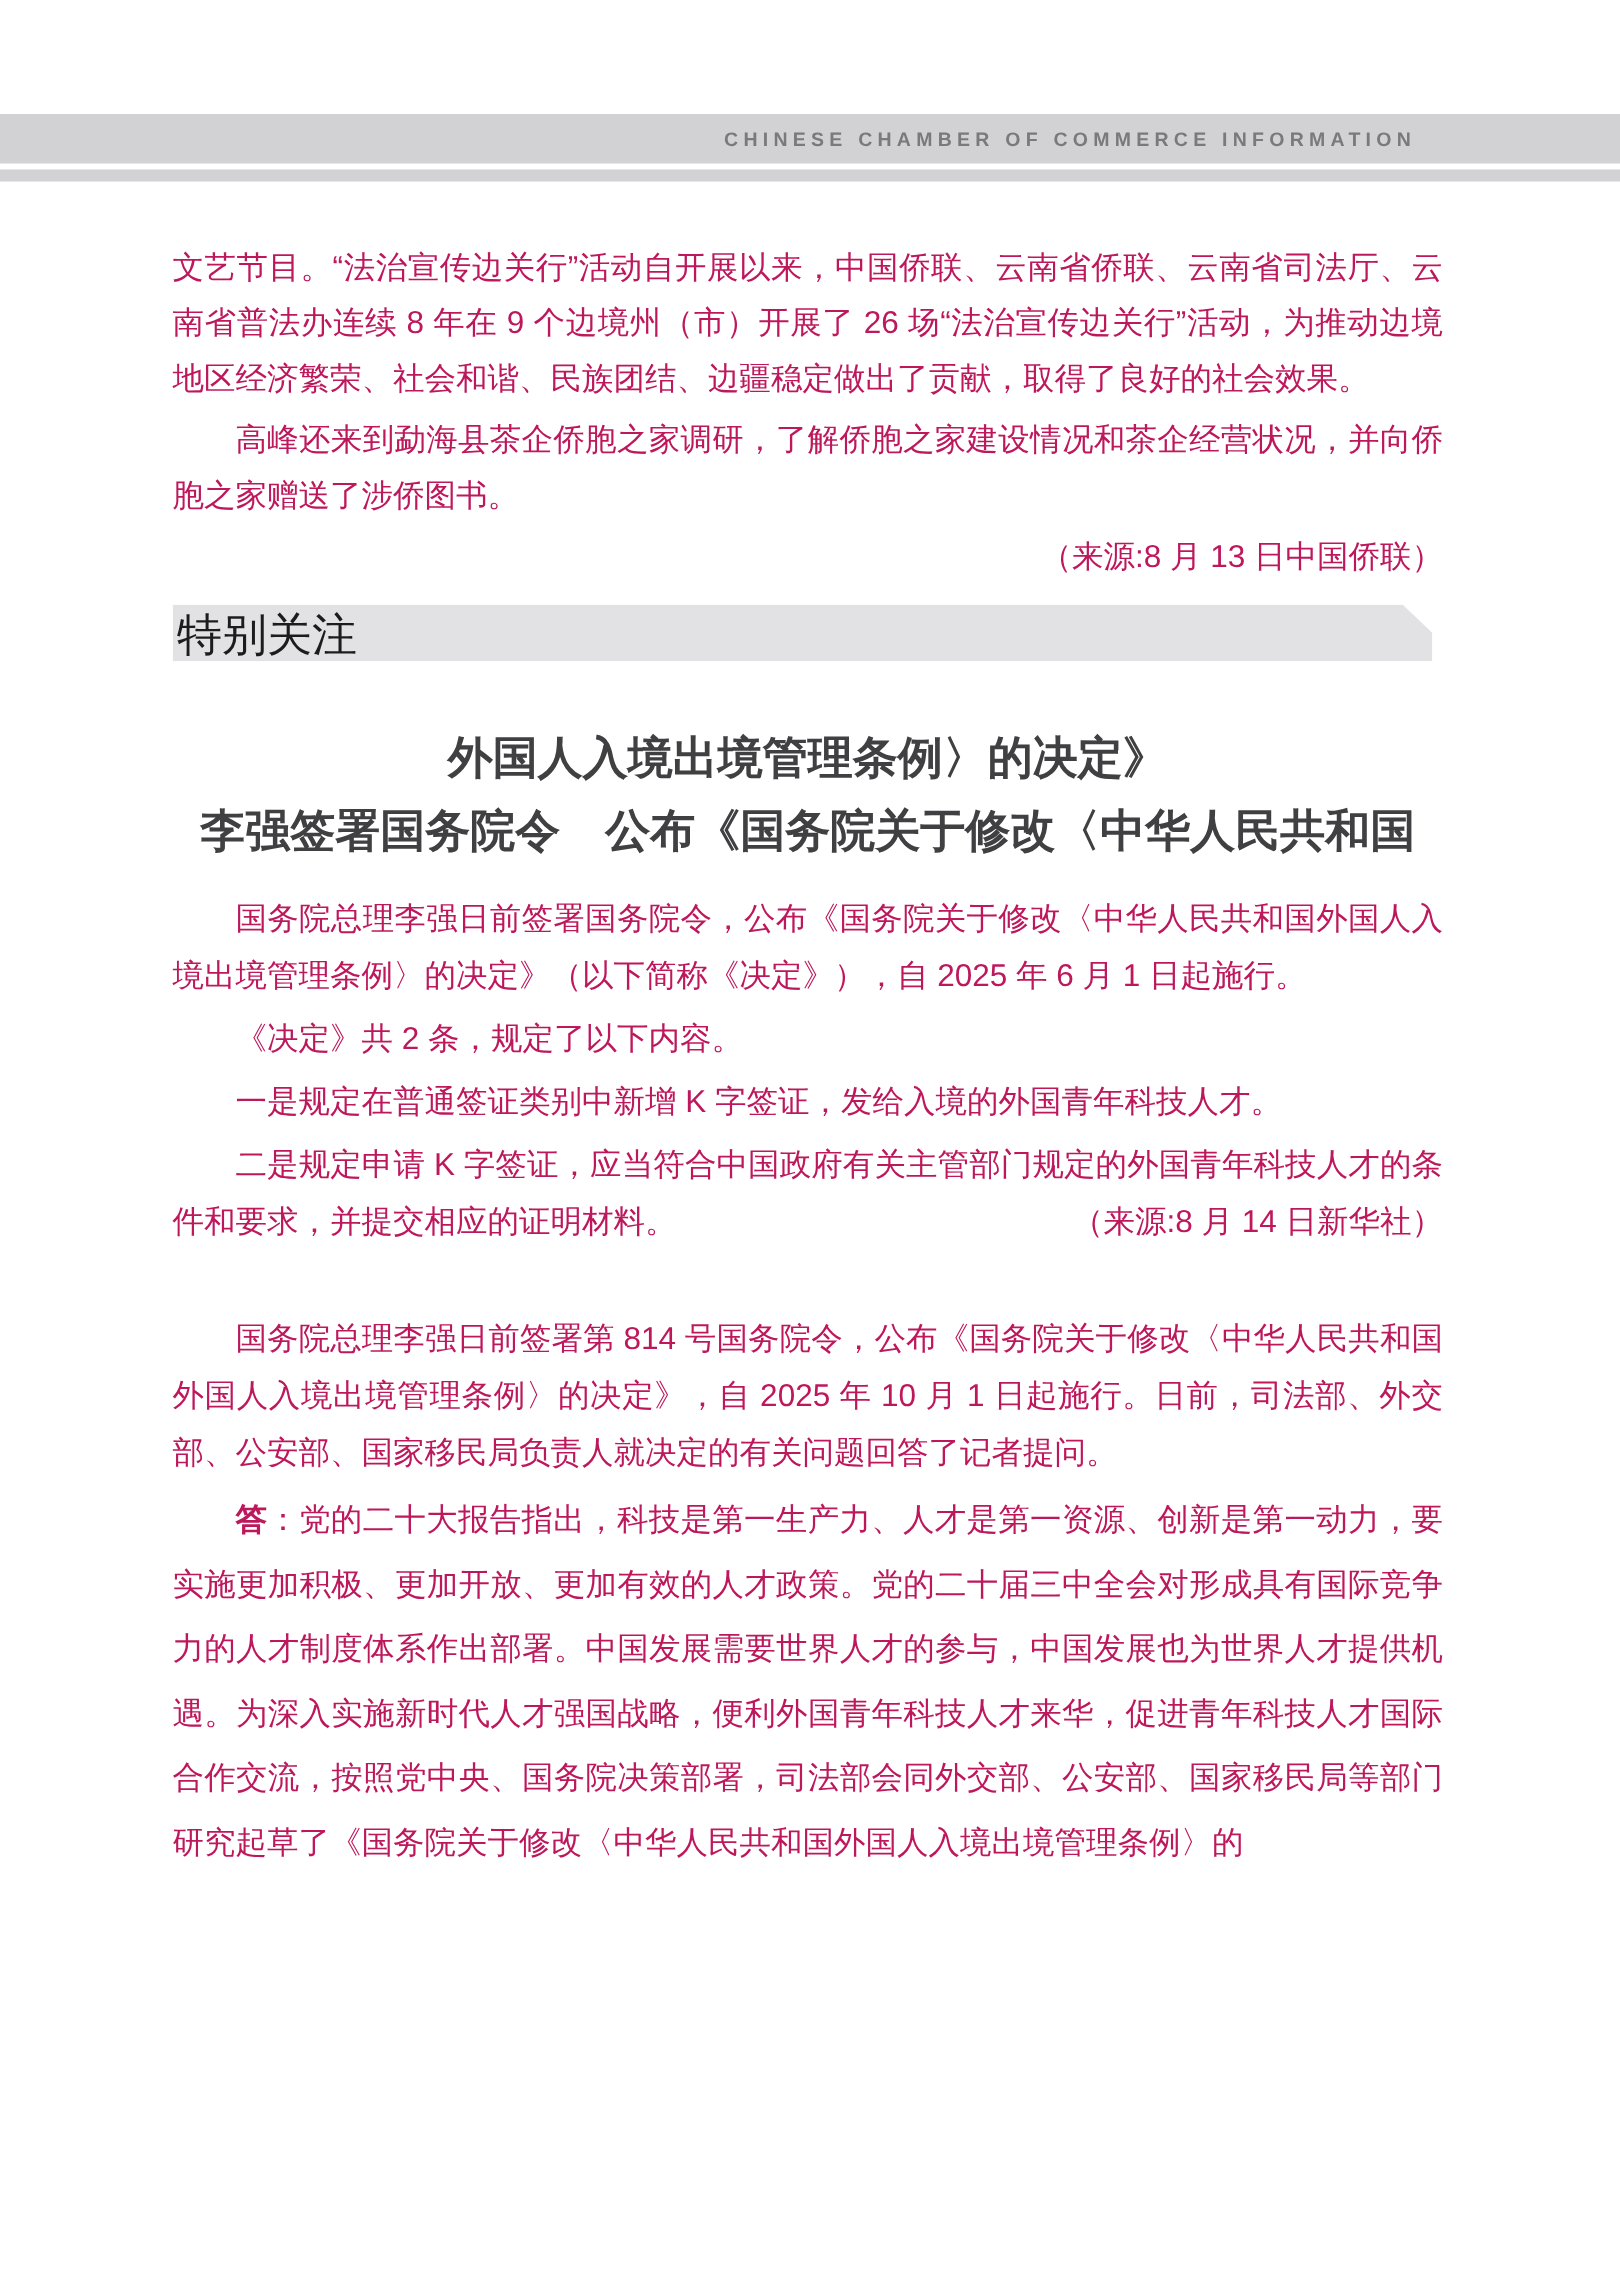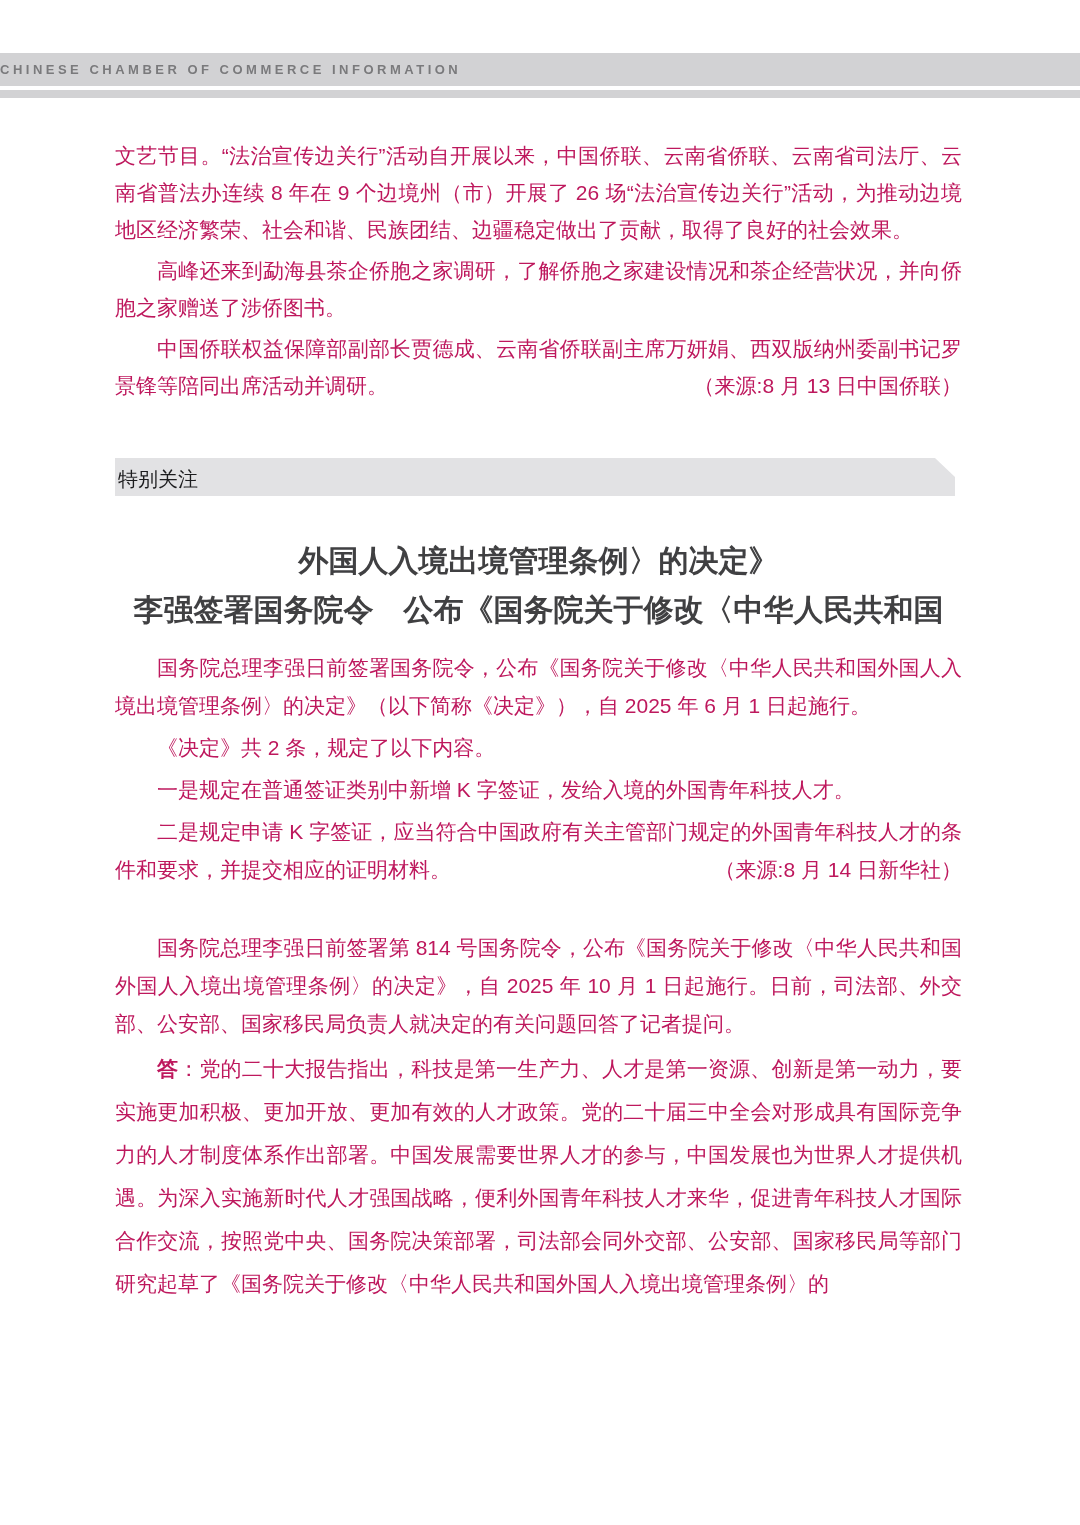--- a/index.html
+++ b/index.html
@@ -8,25 +8,26 @@
     position: relative;
     width: 1080px;
     height: 1525px;
     background: #ffffff;
     overflow: hidden;
     font-family: "Liberation Sans", sans-serif;
     color: #3f3f41;
   }
   
   .band-main {
-    margin-top: 53px;
+    margin-top: 76px;
     height: 33px;
     background: #d2d2d4;
     display: flex;
     align-items: center;
+    justify-content: flex-end;
     padding-right: 136px;
   }
   .band-text {
     font-size: 13px;
     font-weight: 700;
     letter-spacing: 3.5px;
     color: #7a7a7c;
     white-space: nowrap;
   }
   .band-thin {
@@ -58,21 +59,21 @@
     width: 840px;
     height: 38px;
     background: #e2e2e4;
     clip-path: polygon(0 0, calc(100% - 20px) 0, 100% 19px, 100% 100%, 0 100%);
     display: flex;
     align-items: center;
     padding-left: 3px;
   }
   .section-title {
     font-family: "Liberation Serif", serif;
-    font-size: 20px;
+    font-size: 30px;
     color: #1c1c1e;
     line-height: 1;
     position: relative;
     top: 2px;
   }
   
   .headline {
     margin-top: 40px;
     text-align: center;
     font-size: 30px;
@@ -97,21 +98,21 @@
       <span class="band-text">CHINESE CHAMBER OF COMMERCE INFORMATION</span>
     </div>
     <div class="band-thin"></div>
   </header>
 
   <main class="content">
 
     <section>
       <p class="body-p no-indent">文艺节目。“法治宣传边关行”活动自开展以来，中国侨联、云南省侨联、云南省司法厅、云南省普法办连续 8 年在 9 个边境州（市）开展了 26 场“法治宣传边关行”活动，为推动边境地区经济繁荣、社会和谐、民族团结、边疆稳定做出了贡献，取得了良好的社会效果。</p>
       <p class="body-p">高峰还来到勐海县茶企侨胞之家调研，了解侨胞之家建设情况和茶企经营状况，并向侨胞之家赠送了涉侨图书。</p>
-      <p class="body-p"><span>中国侨联权益保障部副部长贾德成、云南省侨联副主席万妍娟、西双版纳州委副书记罗景锋等陪同出席活动并调研。</span><span class="source">（来源:8 月 13 日中国侨联）</span></p>
+      <p class="body-p"><span class="source">（来源:8 月 13 日中国侨联）</span></p>
     </section>
 
     <div class="section-bar">
       <span class="section-title">特别关注</span>
     </div>
 
     <article class="a1">
       <h2 class="headline">
         <div>外国人入境出境管理条例〉的决定》</div>
         <div>李强签署国务院令　公布《国务院关于修改〈中华人民共和国</div>

